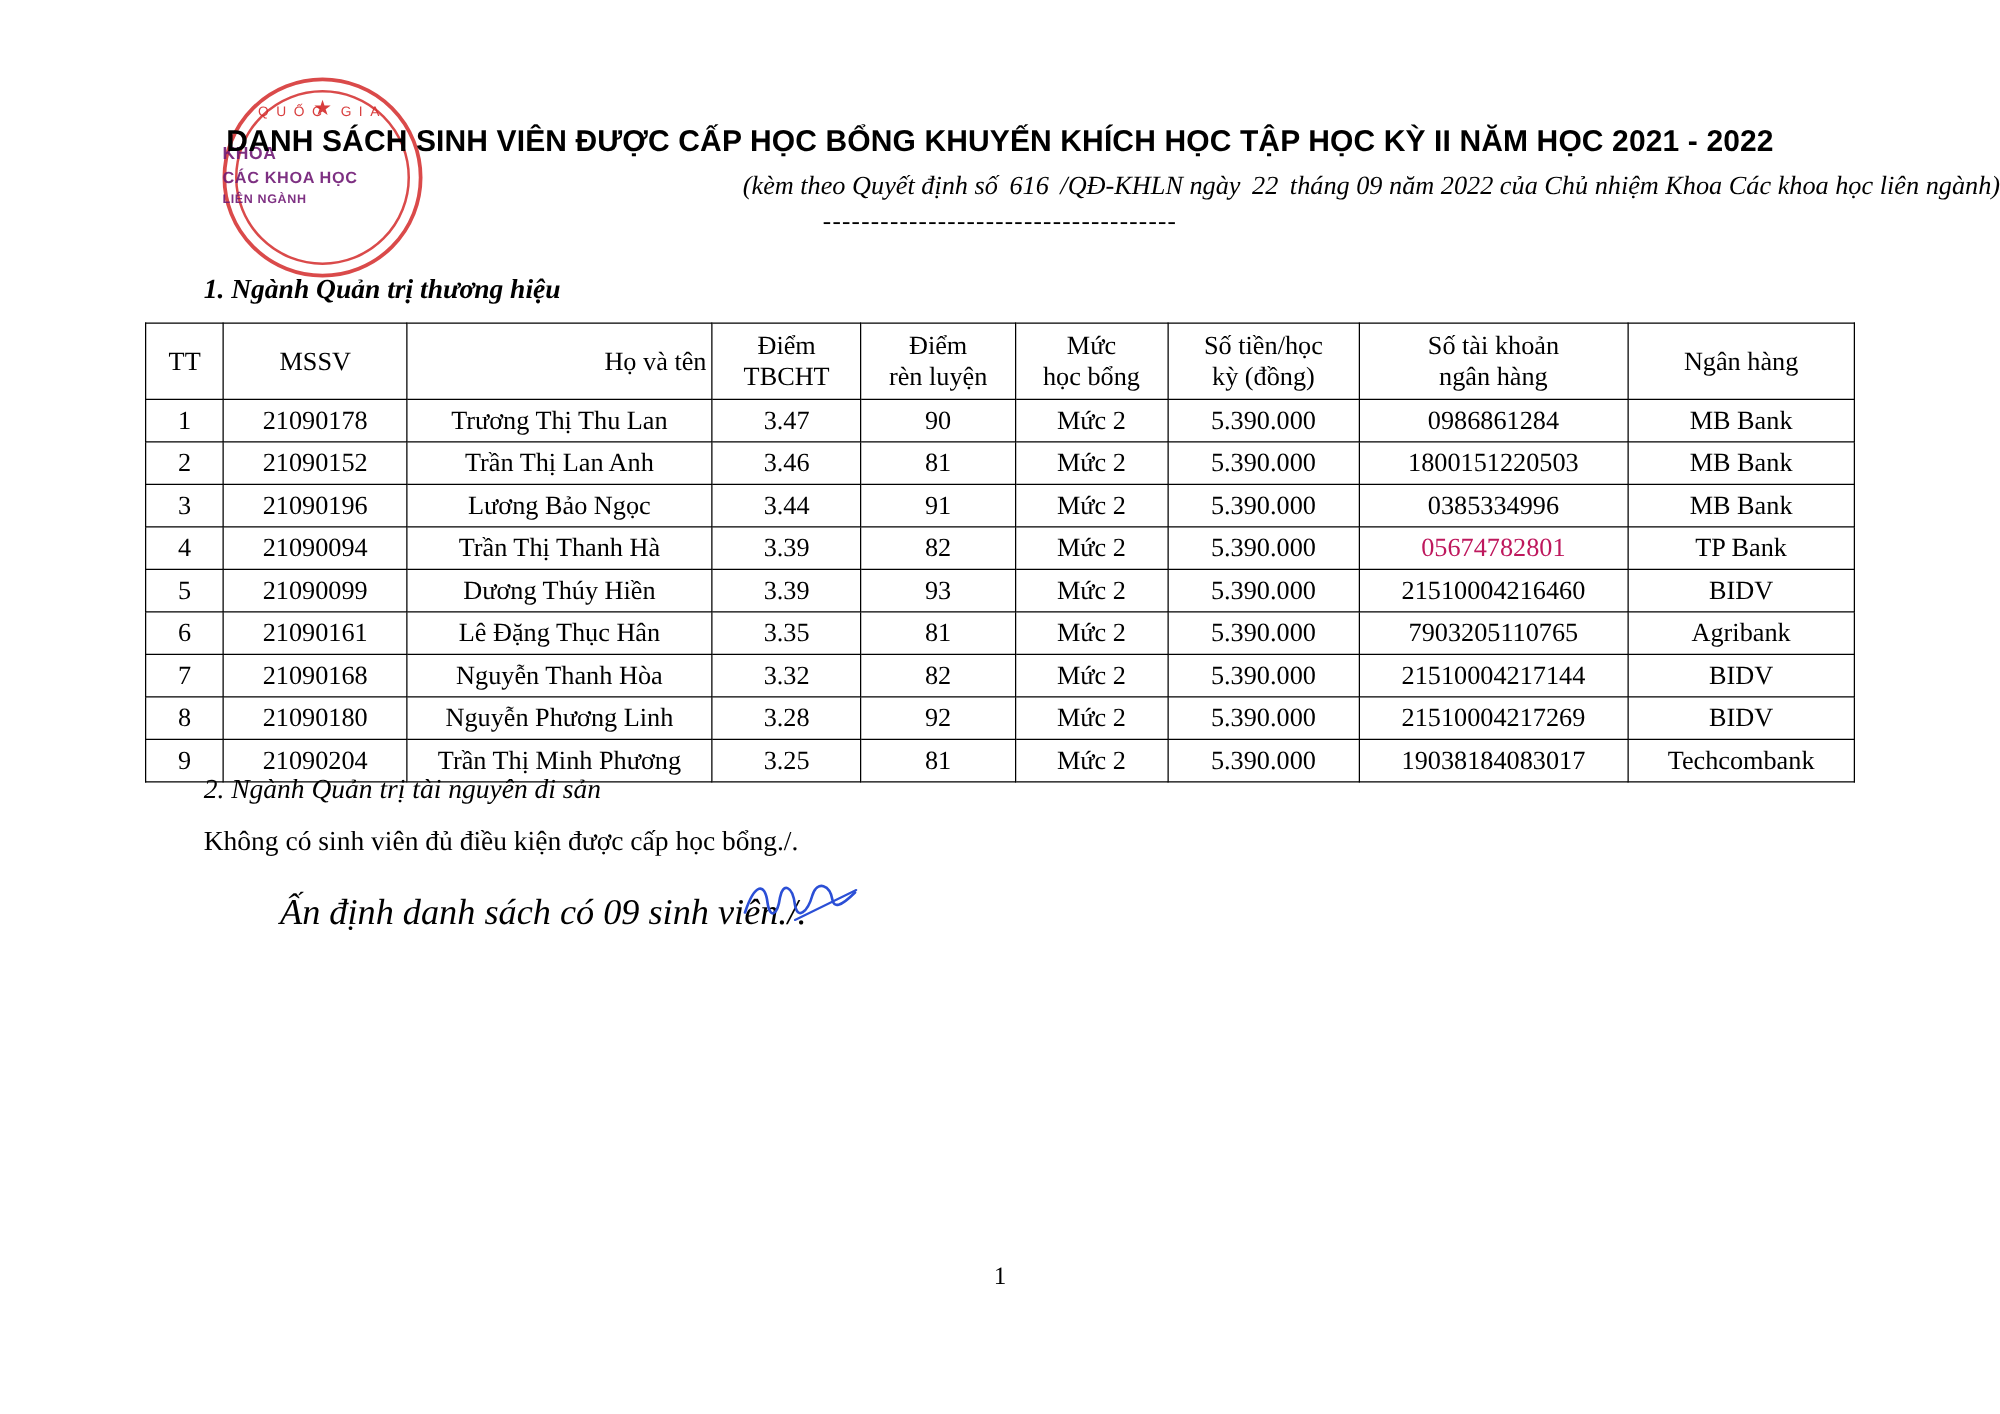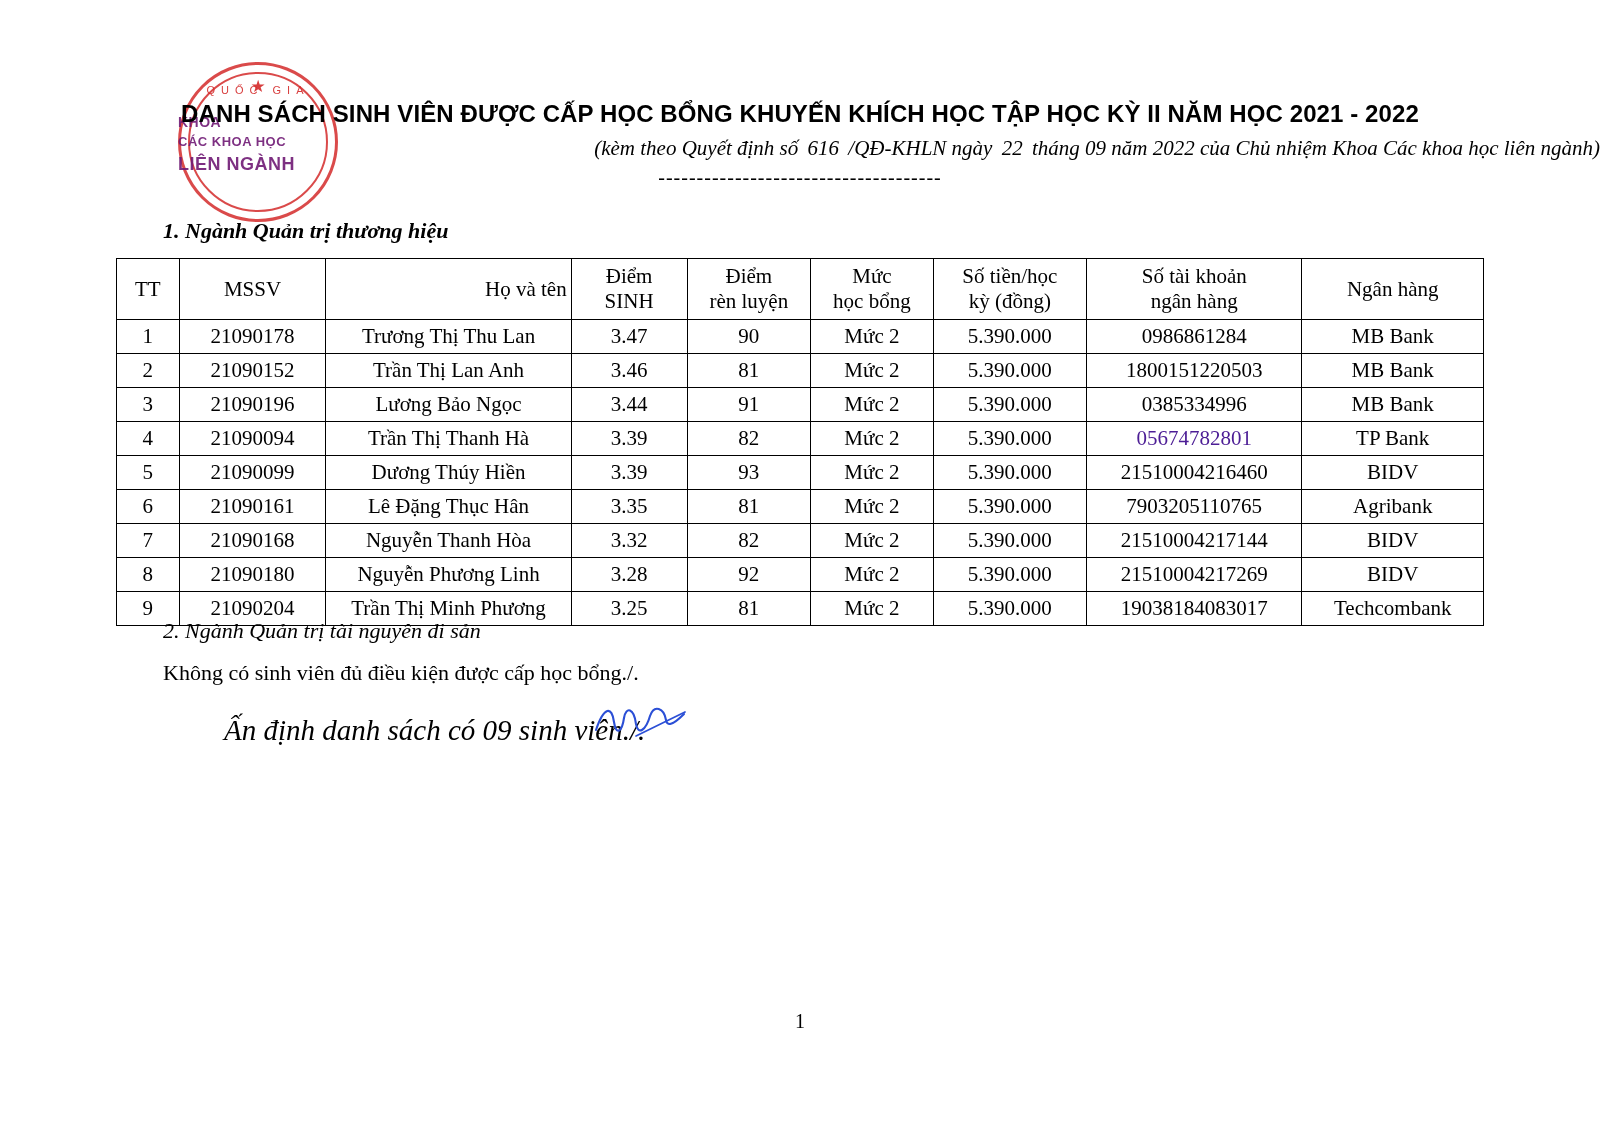--- a/index.html
+++ b/index.html
@@ -60,21 +60,21 @@
     width: 100%;
     text-align: left;
     color: #701a75;
     font-family: "Liberation Sans", sans-serif;
     font-weight: bold;
     letter-spacing: .5px;
     opacity: .9;
   }
   .seal .seal-l1 { top: 52px; font-size: 14px; }
   .seal .seal-l2 { top: 72px; font-size: 13px; }
-  .seal .seal-l3 { top: 92px; font-size: 18px; }
+  .seal .seal-l3 { top: 92px; font-size: 10px; }
   .seal .arc-top {
     position: absolute;
     left: 0; width: 100%;
     top: 22px;
     text-align: center;
     color: #d42a2a;
     font-family: "Liberation Sans", sans-serif;
     font-size: 11px;
     letter-spacing: 6px;
     opacity: .9;
@@ -187,21 +187,21 @@
   .col-tt     { width: 60px; }
   .col-mssv   { width: 150px; }
   .col-name   { width: 275px; }
   .col-tbcht  { width: 120px; }
   .col-rl     { width: 130px; }
   .col-muc    { width: 130px; }
   .col-tien   { width: 158px; }
   .col-stk    { width: 220px; }
   .col-bank   { width: 185px; }
 
-  .acct-blue { color: #4c1d95; }
+  .acct-blue { color: #be185d; }
 
   .page-number {
     position: absolute;
     left: 0;
     top: 1010px;
     width: 1600px;
     text-align: center;
     font-size: 20px;
   }
 </style>
@@ -242,21 +242,21 @@
             <span>TT</span>
           </th>
           <th class="col-mssv">
             <span>MSSV</span>
           </th>
           <th class="col-name name" style="text-align:right">
             <span>Họ và tên</span>
           </th>
           <th class="col-tbcht">
             <div>Điểm</div>
-            <div>SINH</div>
+            <div>TBCHT</div>
           </th>
           <th class="col-rl">
             <div>Điểm</div>
             <div>rèn luyện</div>
           </th>
           <th class="col-muc">
             <div>Mức</div>
             <div>học bổng</div>
           </th>
           <th class="col-tien">

